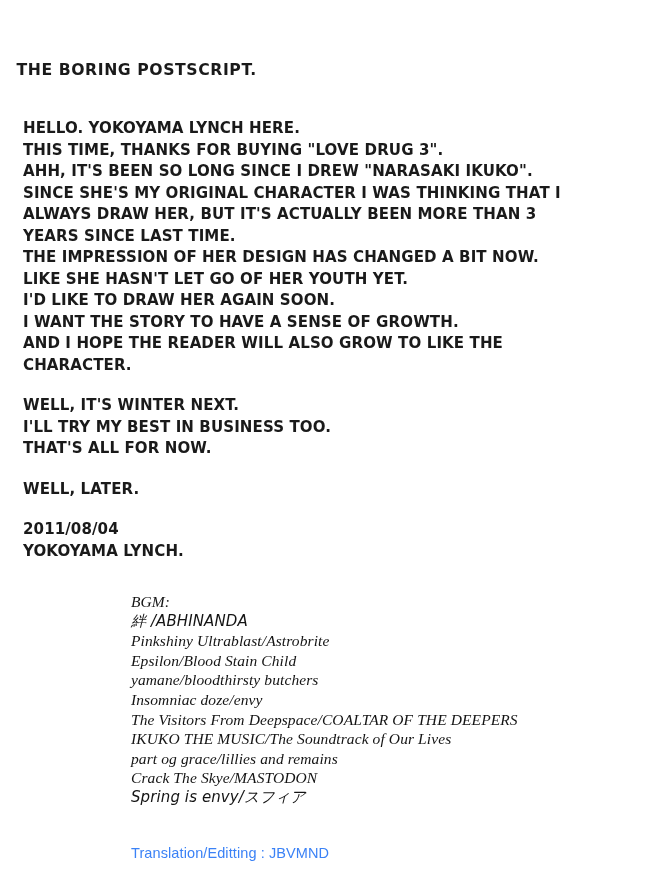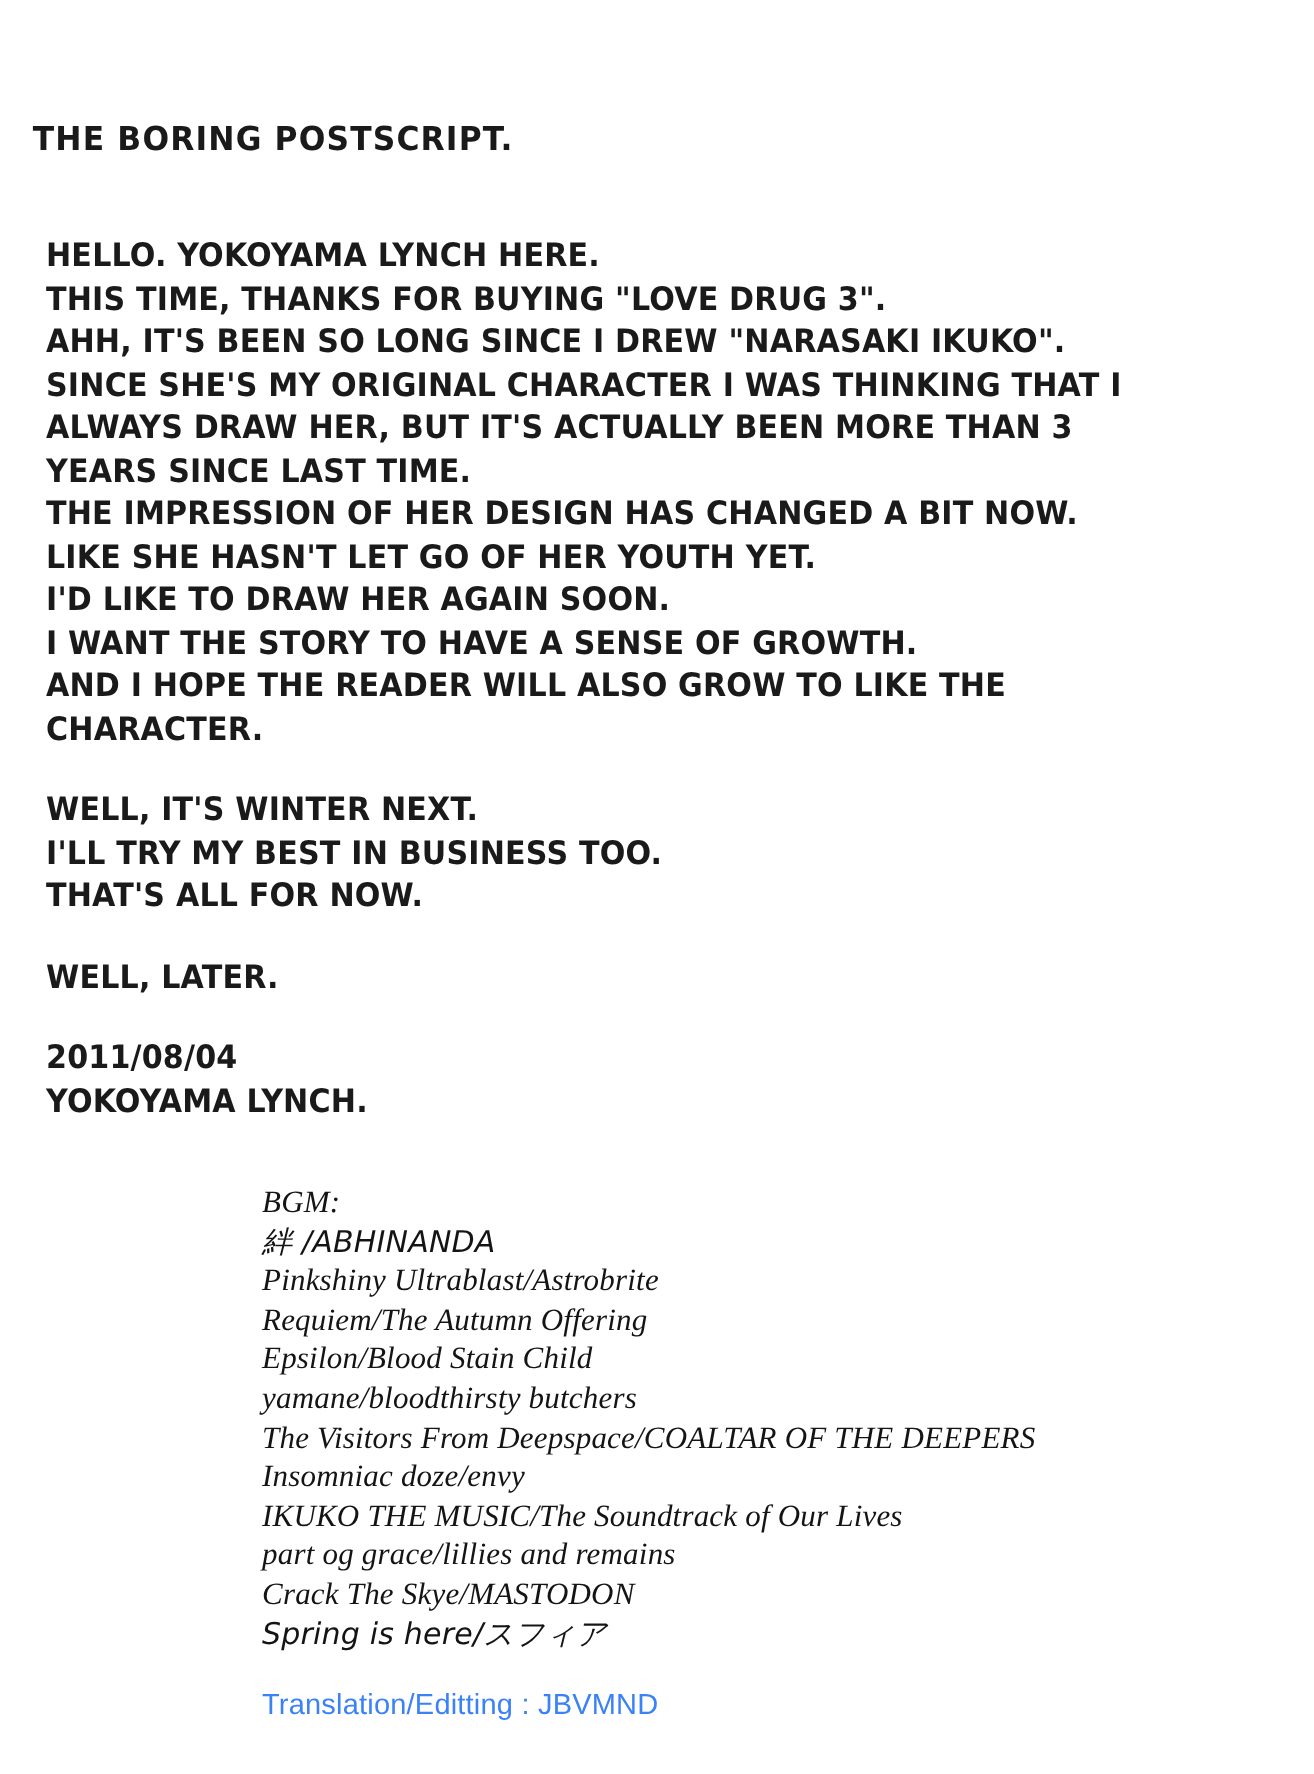--- a/index.html
+++ b/index.html
@@ -108,26 +108,25 @@
 THAT'S ALL FOR NOW.</p>
     <p class="aw-para">WELL, LATER.</p>
     <p class="aw-para">2011/08/04
 YOKOYAMA LYNCH.</p>
   </div>
 
   <div class="bgm">
     <div class="bgm-line">BGM:</div>
     <div class="bgm-line bgm-jp">絆 /ABHINANDA</div>
     <div class="bgm-line">Pinkshiny Ultrablast/Astrobrite</div>
-    <div class="bgm-line">Requiem/The Autumn Offering</div>
     <div class="bgm-line">Epsilon/Blood Stain Child</div>
     <div class="bgm-line">yamane/bloodthirsty butchers</div>
+    <div class="bgm-line">Insomniac doze/envy</div>
     <div class="bgm-line">The Visitors From Deepspace/COALTAR OF THE DEEPERS</div>
-    <div class="bgm-line">Insomniac doze/envy</div>
     <div class="bgm-line">IKUKO THE MUSIC/The Soundtrack of Our Lives</div>
     <div class="bgm-line">part og grace/lillies and remains</div>
     <div class="bgm-line">Crack The Skye/MASTODON</div>
-    <div class="bgm-line bgm-jp">Spring is here/スフィア</div>
+    <div class="bgm-line bgm-jp">Spring is envy/スフィア</div>
   </div>
 
   <div class="credit">Translation/Editting : JBVMND</div>
 
 </div>
 
 </body></html>

